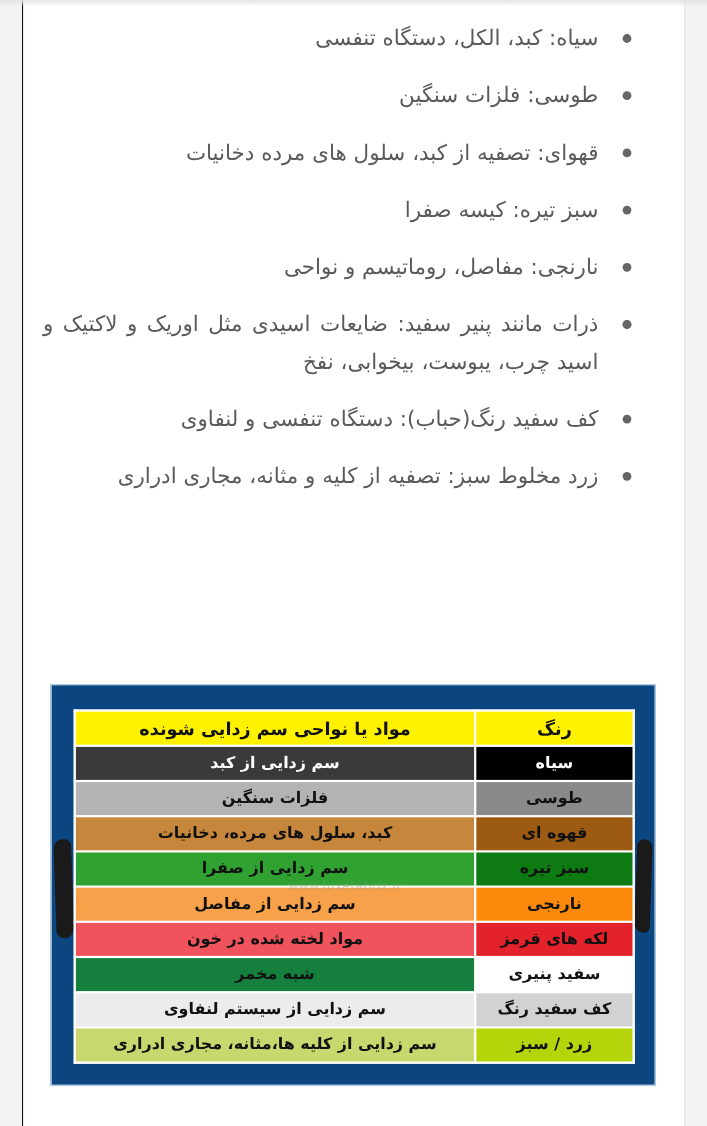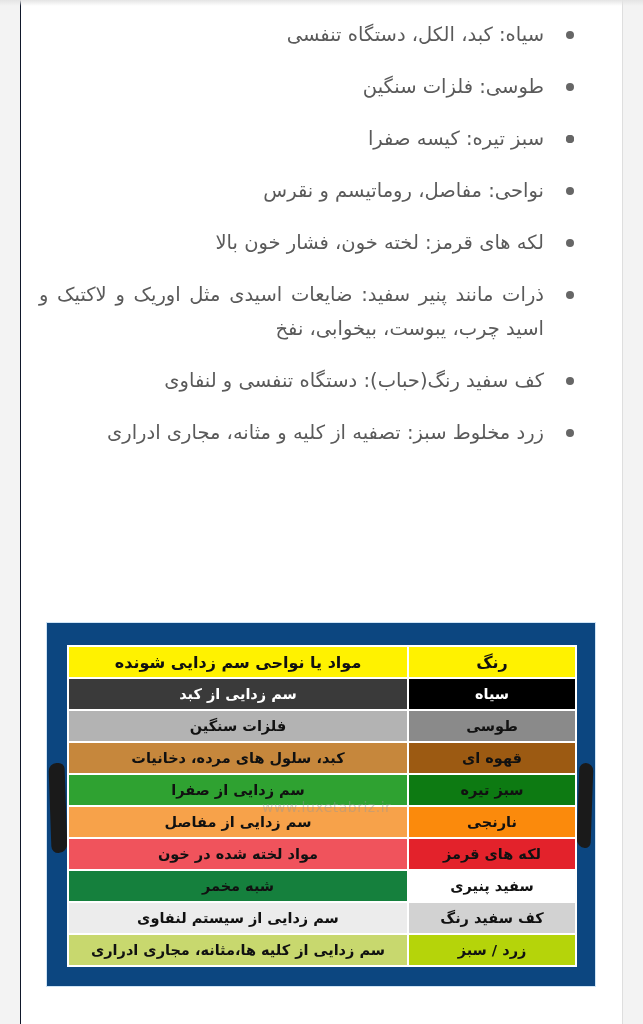--- a/index.html
+++ b/index.html
@@ -64,43 +64,43 @@
   table.detox td {
     height: 32px;
     border: 2px solid #ffffff;
     text-align: center;
     font-family: "DejaVu Sans", sans-serif;
     font-weight: bold;
     font-size: 14.5px;
     padding: 0 16px;
     white-space: nowrap;
   }
-  table.detox td.color-cell { width: 168px; }
+  table.detox td.color-cell { width: 144px; }
   table.detox td.header-cell { font-size: 16px; }
   .watermark {
     position: absolute; left: 215px; top: 176px;
     font-family: "DejaVu Sans", sans-serif;
-    font-size: 14px; color: rgba(150,150,150,0.45);
+    font-size: 11px; color: rgba(150,150,150,0.45);
     letter-spacing: 0.5px;
     pointer-events: none;
   }
 </style>
 </head>
 <body>
 
 <div class="top-shadow"></div>
 
 <div class="card">
   <ul class="bullets">
     <li><span class="dot"></span><span>سیاه: کبد، الکل، دستگاه تنفسی</span></li>
     <li><span class="dot"></span><span>طوسی: فلزات سنگین</span></li>
+    <li><span class="dot"></span><span>قهوای: تصفیه از کبد، سلول های مرده دخانیات</span></li>
+    <li><span class="dot"></span><span>سبز تیره: کیسه صفرا</span></li>
+    <li><span class="dot"></span><span>نارنجی: مفاصل، روماتیسم و نواحی</span></li>
     <li><span class="dot"></span></li>
-    <li><span class="dot"></span><span>سبز تیره: کیسه صفرا</span></li>
-    <li><span class="dot"></span><span>نواحی: مفاصل، روماتیسم و نقرس</span></li>
-    <li><span class="dot"></span><span>لکه های قرمز: لخته خون، فشار خون بالا</span></li>
     <li class="justify"><span class="dot"></span><span>ذرات مانند پنیر سفید: ضایعات اسیدی مثل اوریک و لاکتیک و اسید چرب، یبوست، بیخوابی، نفخ</span></li>
     <li><span class="dot"></span><span>کف سفید رنگ(حباب): دستگاه تنفسی و لنفاوی</span></li>
     <li class="justify"><span class="dot"></span><span>زرد مخلوط سبز: تصفیه از کلیه و مثانه، مجاری ادراری</span></li>
   </ul>
 </div>
 
 <div class="infographic" style="background: rgb(12, 70, 128);">
   <div class="marker-left"></div>
   <div class="marker-right"></div>
   <table class="detox">

